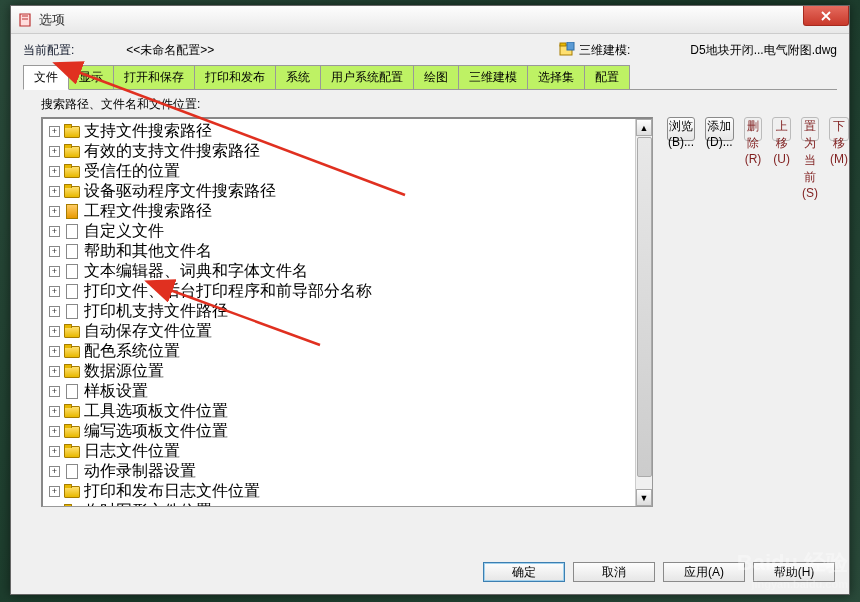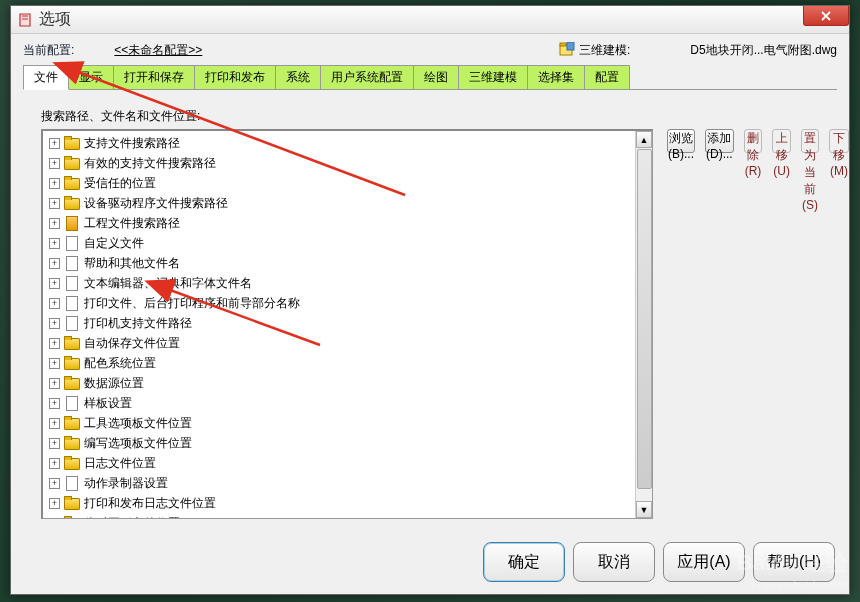--- a/index.html
+++ b/index.html
@@ -27,49 +27,49 @@
   align-items: center;
   padding-left: 6px;
   position: relative;
 }
 .app-icon {
   width: 16px; height: 16px;
   margin-right: 6px;
   display: inline-flex;
   align-items: center; justify-content: center;
 }
-.title-text { font-size: 16px; color: #333; }
+.title-text { font-size: 13px; color: #333; }
 .close-btn {
   position: absolute; right: 0; top: 0;
   width: 46px; height: 20px;
   background: linear-gradient(#e56b5e, #c9392b);
   border: 1px solid #a52a1f;
   border-top: none;
   border-radius: 0 0 3px 3px;
   color: #fff;
   display: flex; align-items: center; justify-content: center;
   font-size: 12px; font-weight: bold;
 }
 .content-area {
   padding: 8px 12px;
 }
 .config-row {
   display: flex;
   align-items: center;
   margin-bottom: 6px;
 }
 .config-label { color: #0f172a; }
-.config-value { margin-left: 40px; text-decoration: underline; }
+.config-value { margin-left: 52px; }
 .drawing-icon { margin-left: auto; margin-right: 4px; }
 .drawing-label { margin-right: 60px; }
 .drawing-value { }
 .tabs {
   display: flex;
   border-bottom: 1px solid #999;
-  margin-bottom: 18px;
+  margin-bottom: 6px;
 }
 .tab {
   padding: 3px 10px;
   border: 1px solid #999;
   border-bottom: none;
   background: #bef264;
   margin-right: -1px;
   cursor: pointer;
   font-size: 12px;
 }
@@ -149,21 +149,21 @@
   border: 1px solid #888;
 }
 .folder-icon.orange::before {
   content: "";
   position: absolute;
   left: 2px; top: 0;
   width: 10px; height: 13px;
   background: linear-gradient(#ffcc66, #e89a00);
   border: 1px solid #a67c00;
 }
-.tree-label { font-size: 12px; text-align: right; }
+.tree-label { font-size: 16px; text-align: right; }
 .scrollbar-v {
   position: absolute;
   right: 0; top: 0;
   width: 17px; height: 100%;
   background: #f0f0f0;
   border-left: 1px solid #ccc;
 }
 .scroll-arrow {
   width: 100%; height: 17px;
   background: linear-gradient(#fefefe, #ddd);
@@ -198,25 +198,25 @@
   background: #f0f0f0;
   border-color: #bbb;
 }
 .footer {
   position: absolute;
   bottom: 12px; right: 14px;
   display: flex;
   gap: 8px;
 }
 .footer-btn {
-  width: 82px; height: 40px;
+  width: 82px; height: 20px;
   background: linear-gradient(#fdfdfd, #e6e6e6);
   border: 1px solid #8a8a8a;
-  border-radius: 8px;
-  font-size: 16px;
+  border-radius: 0;
+  font-size: 12px;
   cursor: pointer;
 }
 .footer-btn.primary {
   border: 1px solid #3c7fb1;
   box-shadow: 0 0 0 1px #a1d0ec inset;
 }
 .arrow {
   position: absolute;
   pointer-events: none;
 }

